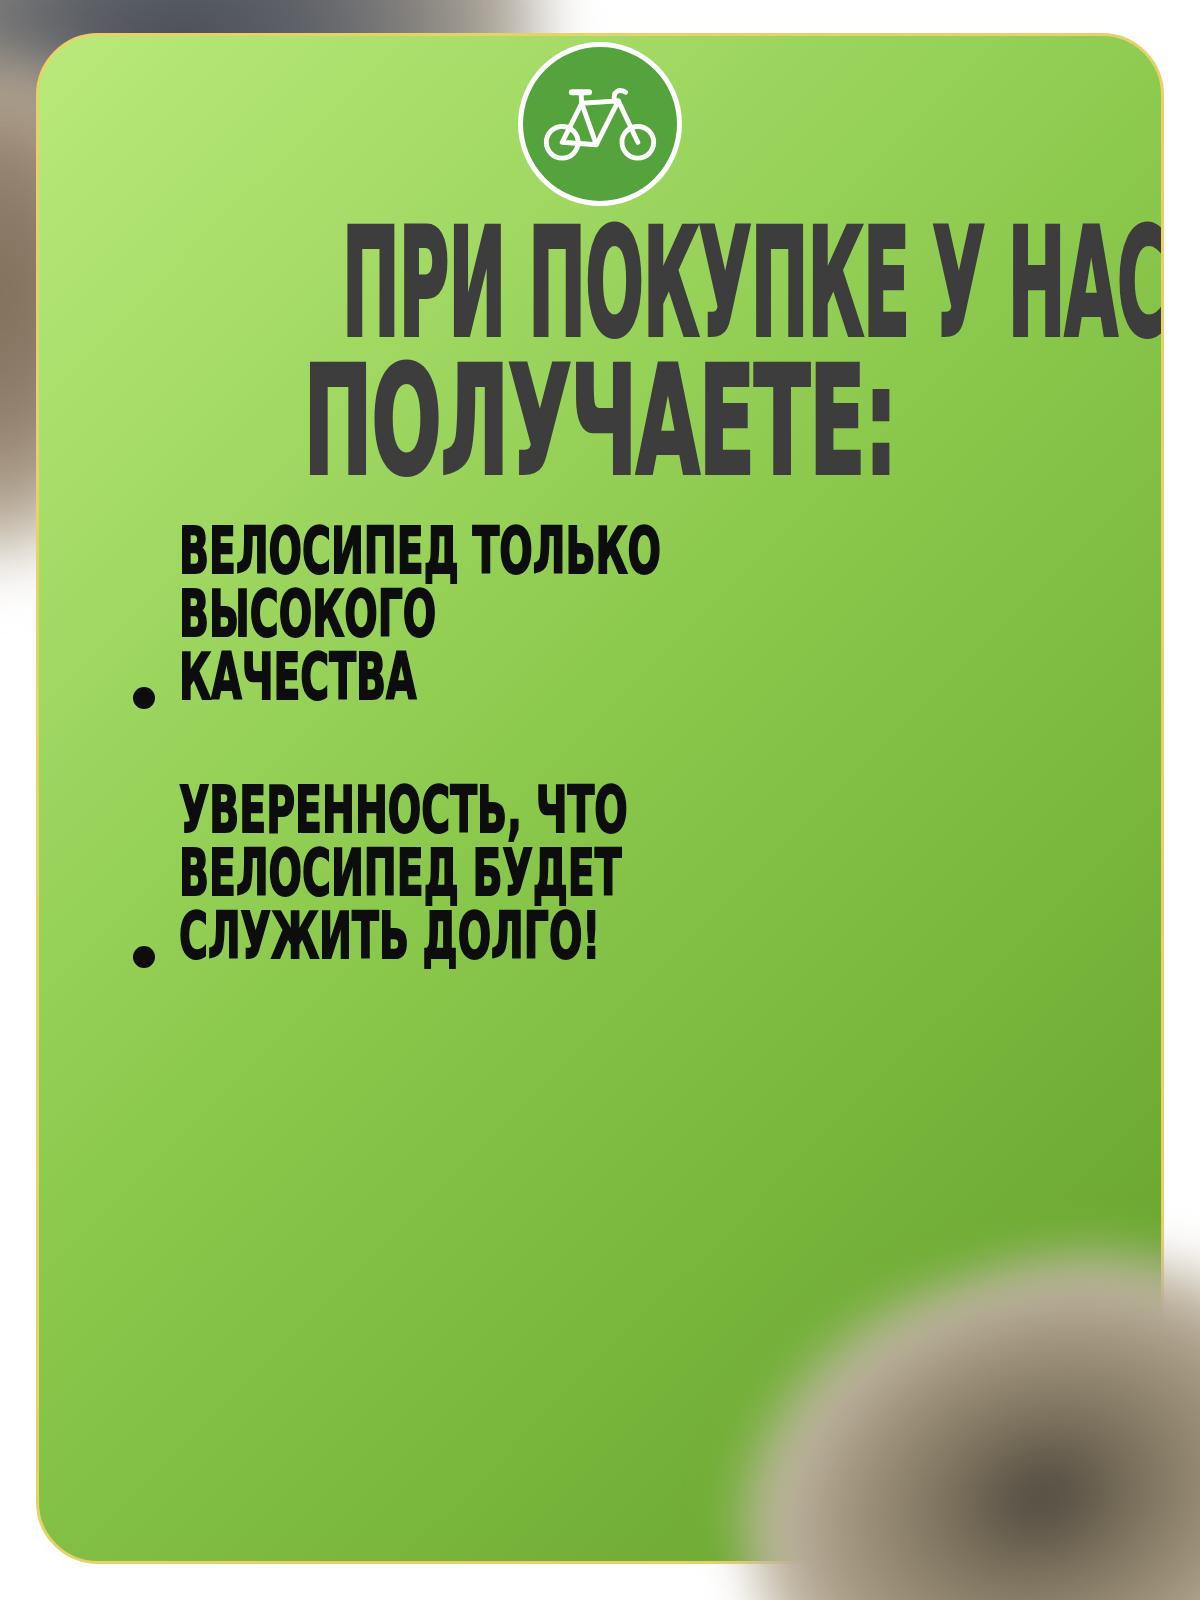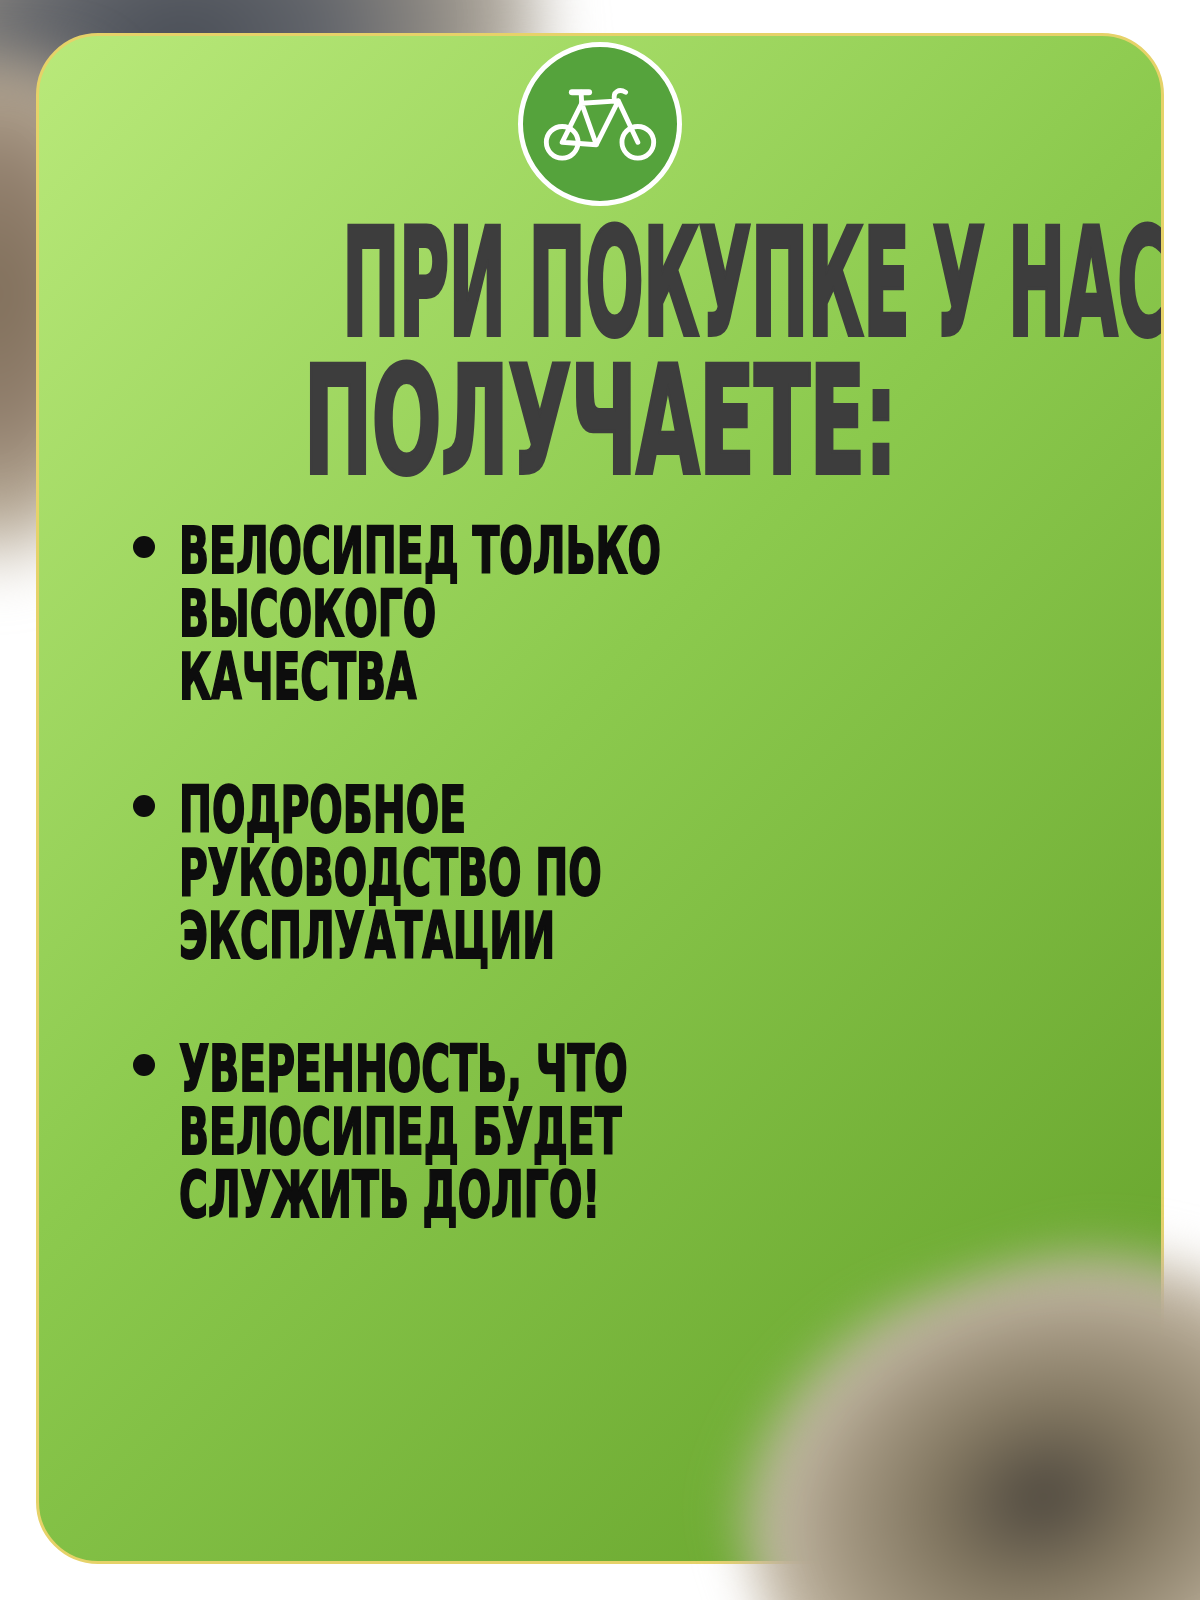--- a/index.html
+++ b/index.html
@@ -86,21 +86,21 @@
   .title-line.l2{transform:scaleX(0.55);transform-origin:center top;}
   .bullets{
     margin:30px 0 0 0;
     padding-left:94px;
     display:flex;
     flex-direction:column;
     gap:70px;
   }
   .bullet{
     display:flex;
-    align-items:flex-start;
+    align-items:flex-end;
   }
   .dot{
     flex:0 0 auto;
     width:22px;height:22px;
     margin-top:16px;
     border-radius:50%;
     background:var(--text_color);
   }
   .bullet-text{
     margin-left:24px;
@@ -141,25 +141,20 @@
   </div>
 
   <div class="bullets">
     <div class="bullet">
       <span class="dot"></span>
       <span class="bullet-text">ВЕЛОСИПЕД ТОЛЬКО ВЫСОКОГО
 КАЧЕСТВА</span>
     </div>
     <div class="bullet">
       <span class="dot"></span>
-      <span class="bullet-text">ПОДРОБНОЕ РУКОВОДСТВО ПО
-ЭКСПЛУАТАЦИИ</span>
-    </div>
-    <div class="bullet">
-      <span class="dot"></span>
       <span class="bullet-text">УВЕРЕННОСТЬ, ЧТО ВЕЛОСИПЕД БУДЕТ
 СЛУЖИТЬ ДОЛГО!</span>
     </div>
 
   </div>
 
 </div>
 
 <div class="blur-blob blur-br"></div>
 

